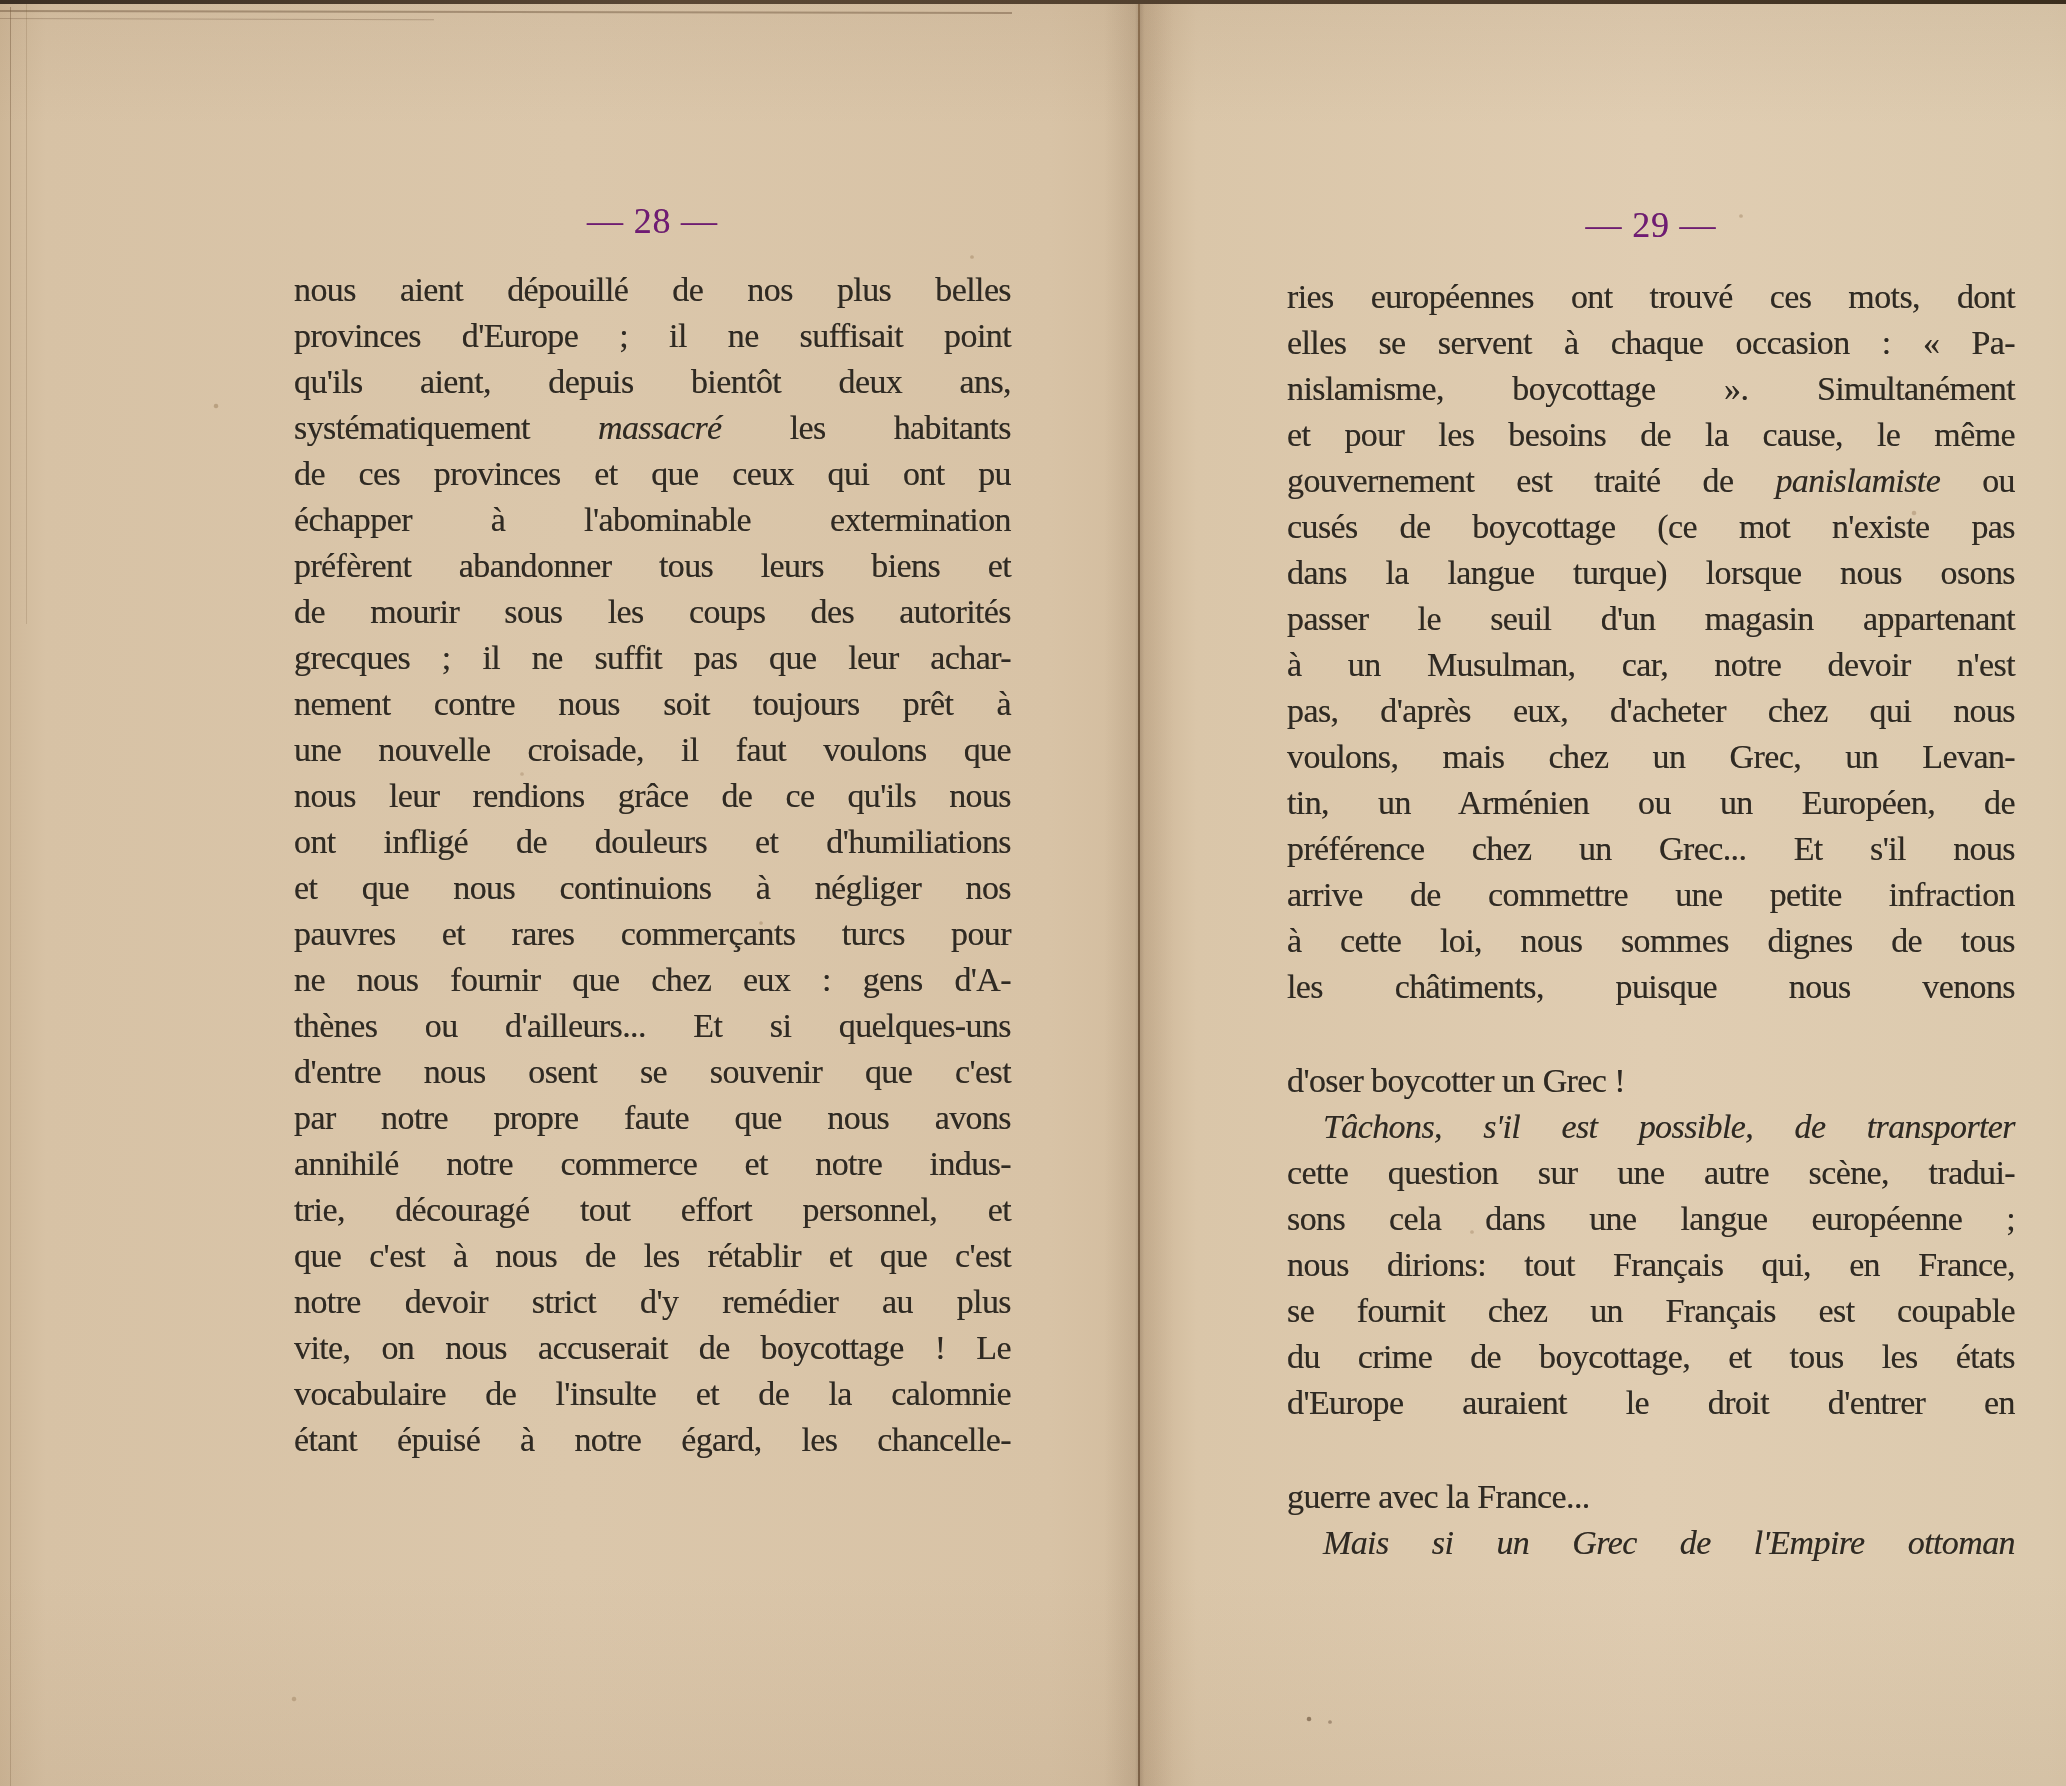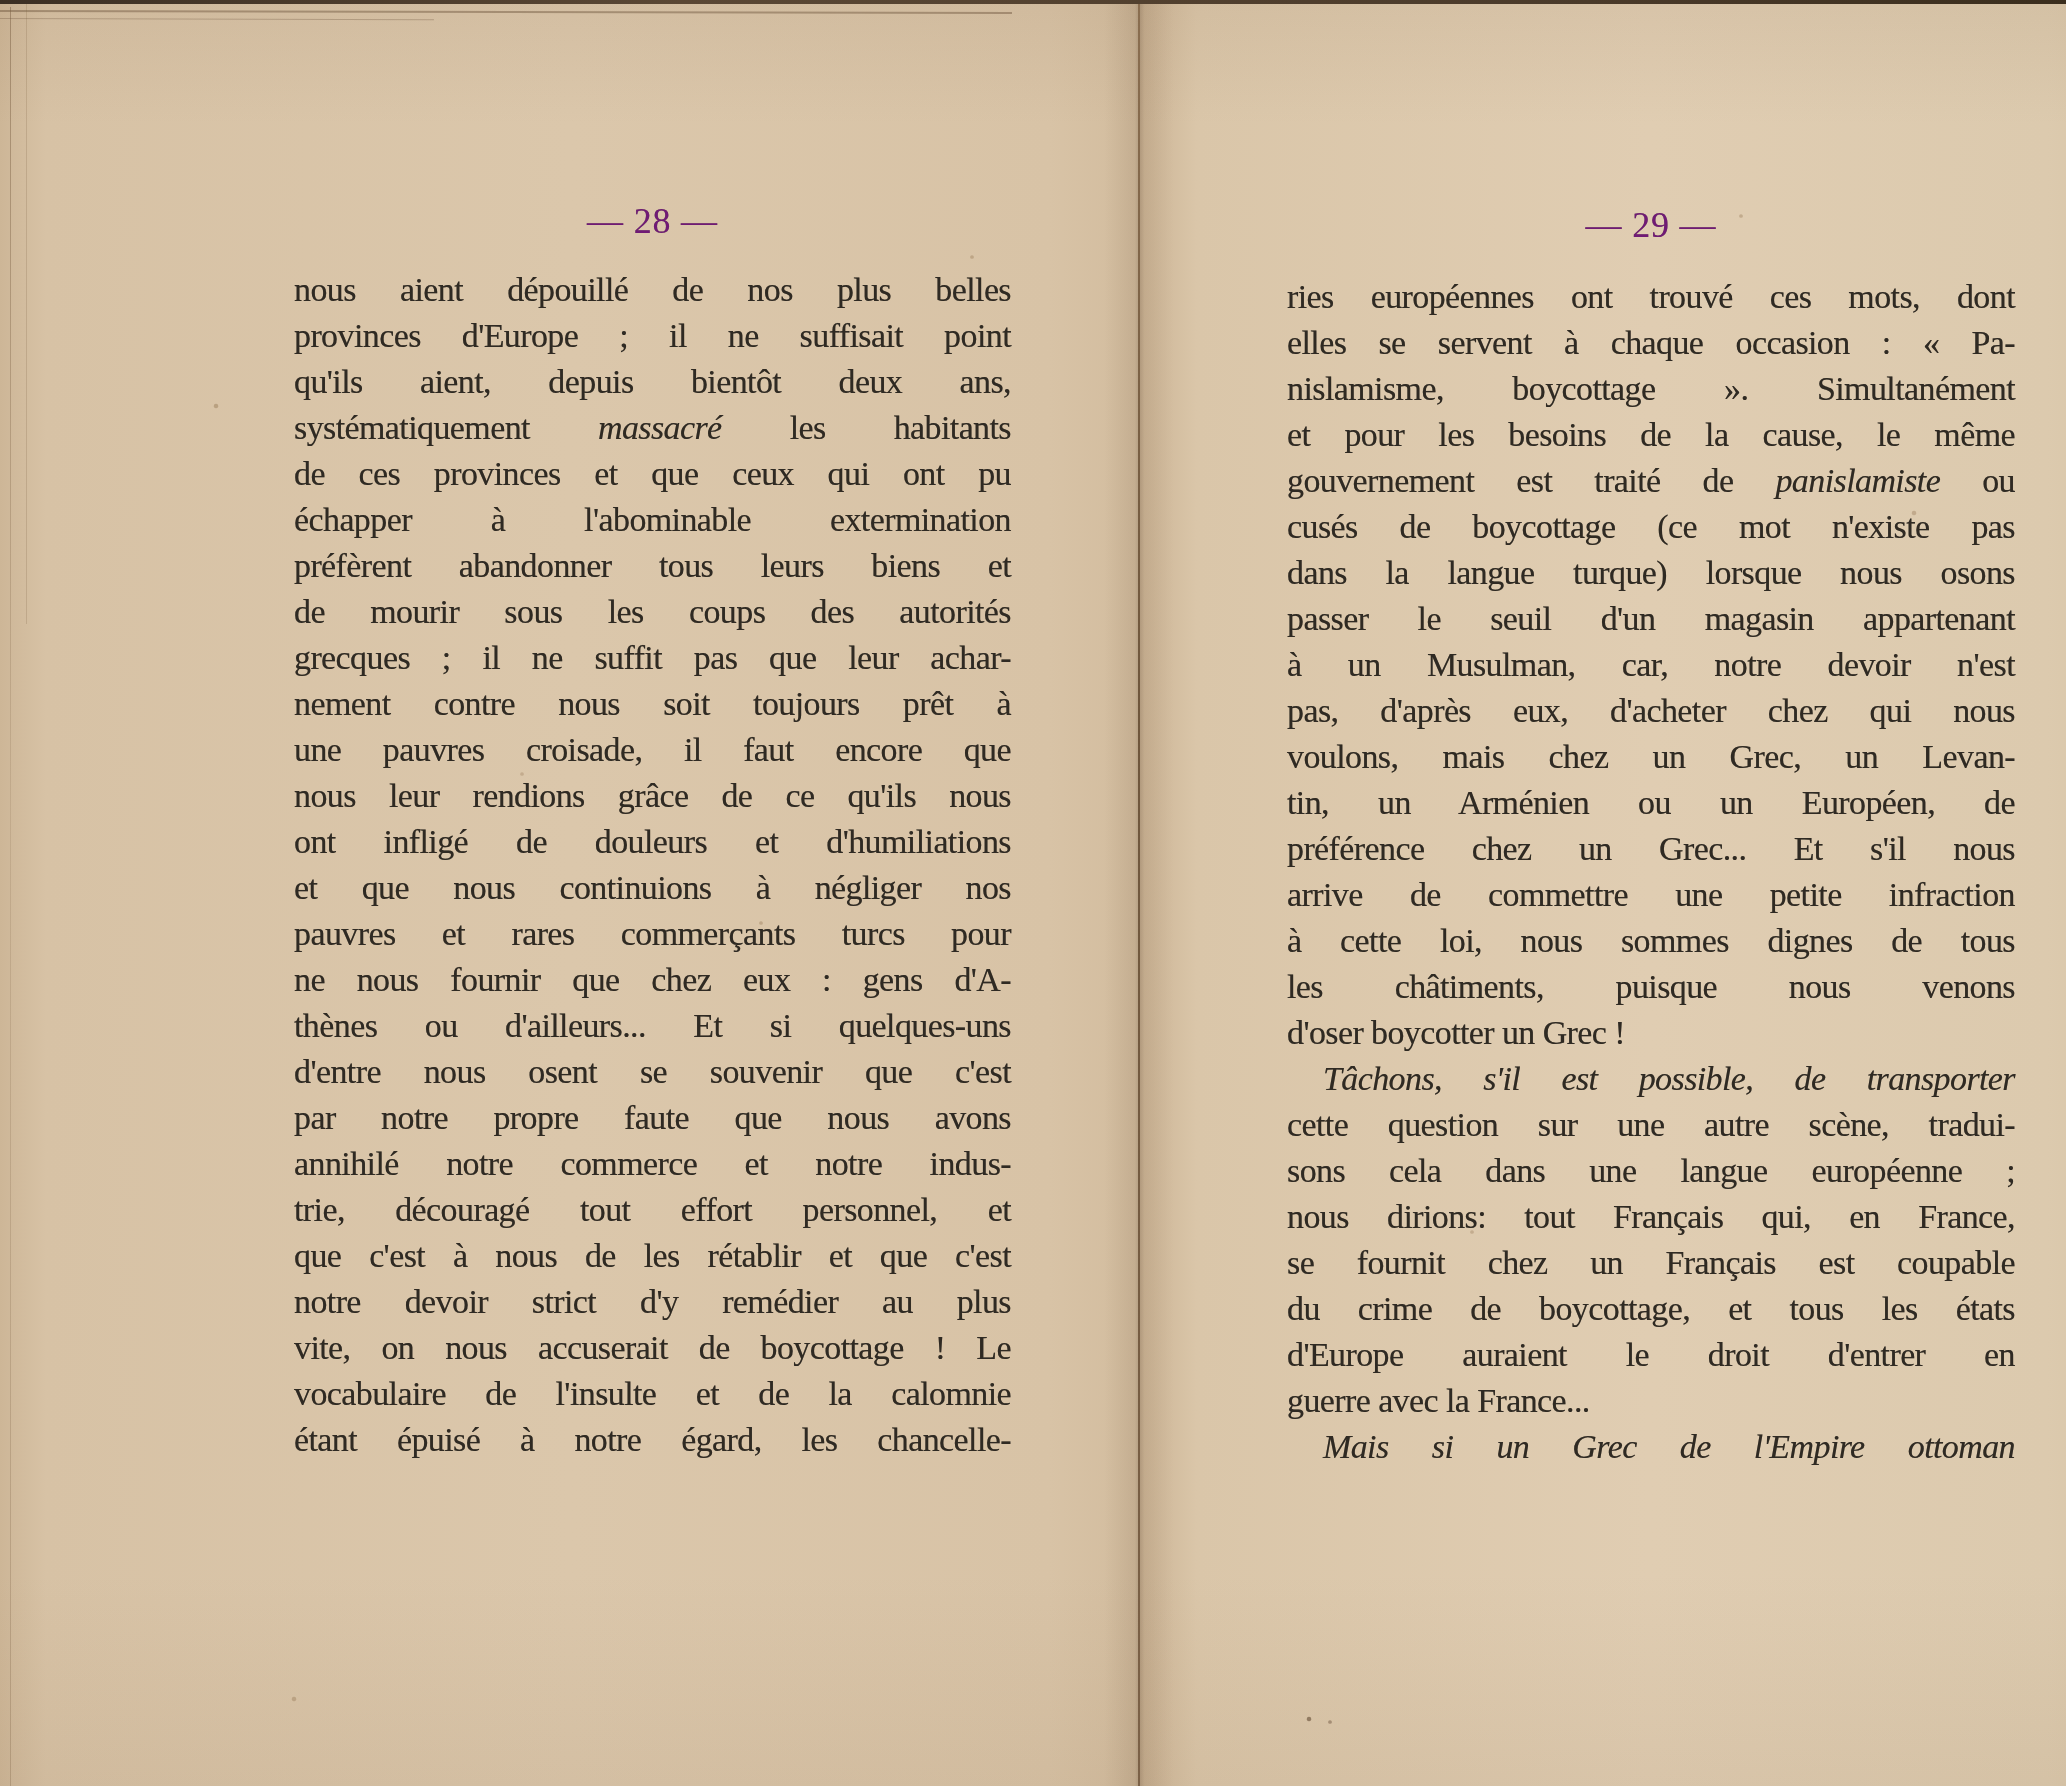--- a/index.html
+++ b/index.html
@@ -59,21 +59,21 @@
   .header-left{left:294px;width:717px;top:203px;}
   .header-right{left:1287px;width:728px;top:207px;}
   
   .text-block{position:absolute;color:#2f2a23;
     font-size:34px;line-height:46px;letter-spacing:-0.6px;
     text-shadow:0 0 0.6px rgba(50,44,36,.45);
     -webkit-text-stroke:0.2px rgba(47,42,35,.28);}
   .text-left{left:294px;top:267px;width:717px;}
   .text-right{left:1287px;top:274px;width:728px;}
   .line{text-align:justify;text-align-last:justify;text-justify:inter-word;}
-  .line.short{text-align:left;text-align-last:left;}
+  .line.short{text-align:left;text-align-last:left;margin-top:48px;}
   .line.indent{text-indent:36px;font-style:italic;}
   .it{font-style:italic;}
 </style>
 </head>
 <body>
 
 <div>
 
   <div class="page page-left"></div>
   <div class="page page-right"></div>
@@ -96,21 +96,21 @@
       <div class="line"><span>nous aient dépouillé de nos plus belles</span></div>
       <div class="line"><span>provinces d'Europe ; il ne suffisait point</span></div>
       <div class="line"><span>qu'ils aient, depuis bientôt deux ans,</span></div>
       <div class="line"><span>systématiquement </span><span class="it">massacré</span><span> les habitants</span></div>
       <div class="line"><span>de ces provinces et que ceux qui ont pu</span></div>
       <div class="line"><span>échapper à l'abominable extermination</span></div>
       <div class="line"><span>préfèrent abandonner tous leurs biens et</span></div>
       <div class="line"><span>de mourir sous les coups des autorités</span></div>
       <div class="line"><span>grecques ; il ne suffit pas que leur achar-</span></div>
       <div class="line"><span>nement contre nous soit toujours prêt à</span></div>
-      <div class="line"><span>une pauvres croisade, il faut encore que</span></div>
+      <div class="line"><span>une nouvelle croisade, il faut voulons que</span></div>
       <div class="line"><span>nous leur rendions grâce de ce qu'ils nous</span></div>
       <div class="line"><span>ont infligé de douleurs et d'humiliations</span></div>
       <div class="line"><span>et que nous continuions à négliger nos</span></div>
       <div class="line"><span>pauvres et rares commerçants turcs pour</span></div>
       <div class="line"><span>ne nous fournir que chez eux : gens d'A-</span></div>
       <div class="line"><span>thènes ou d'ailleurs... Et si quelques-uns</span></div>
       <div class="line"><span>d'entre nous osent se souvenir que c'est</span></div>
       <div class="line"><span>par notre propre faute que nous avons</span></div>
       <div class="line"><span>annihilé notre commerce et notre indus-</span></div>
       <div class="line"><span>trie, découragé tout effort personnel, et</span></div>

